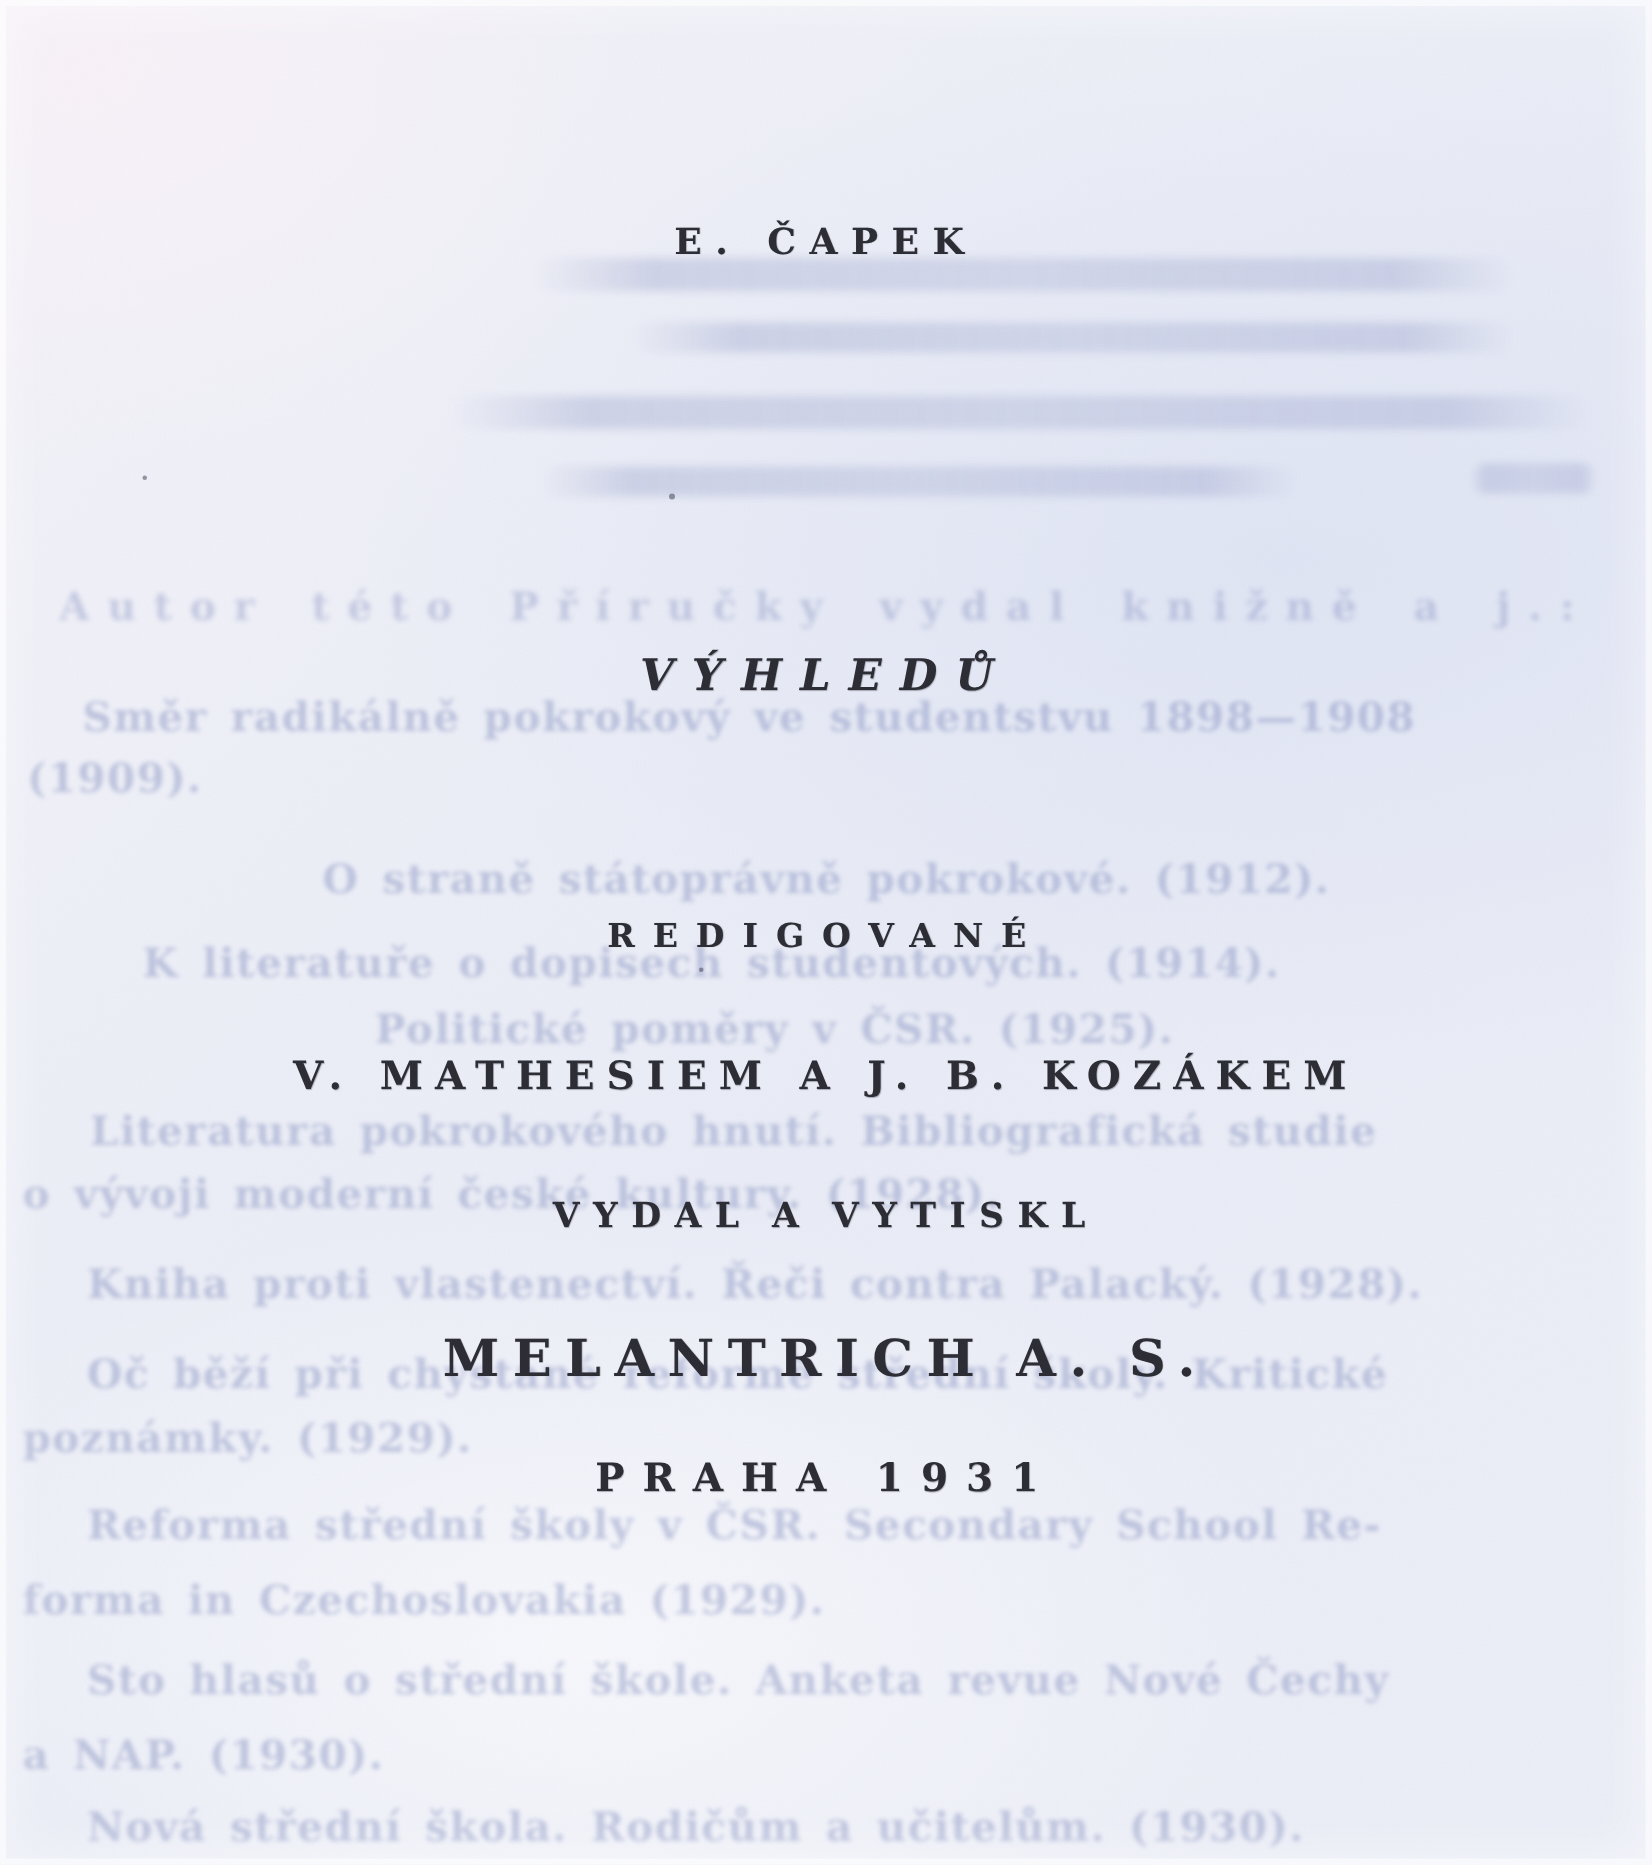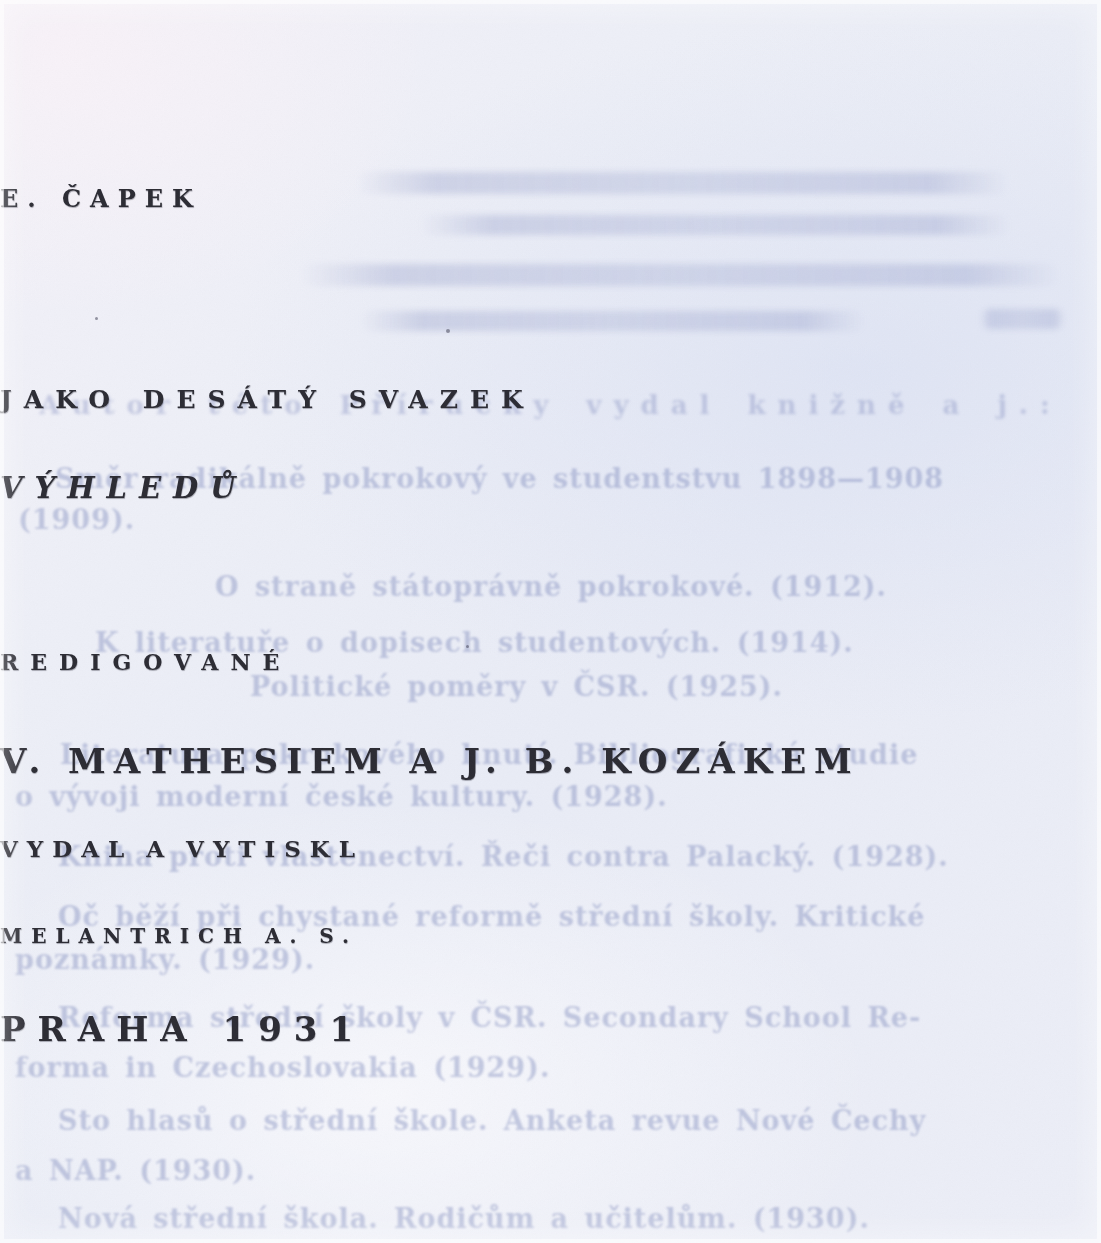--- a/index.html
+++ b/index.html
@@ -15,35 +15,34 @@
     font-family:"DejaVu Serif","Liberation Serif",serif;
   }
   
   .scan::after{
     content:"";position:absolute;inset:0;pointer-events:none;z-index:5;
     box-shadow: inset 0 0 0 4px rgba(255,255,255,.55), inset 0 0 28px 10px rgba(255,255,255,.35);
   }
   
   .tl{
     position:absolute;left:0;right:0;
-    white-space:nowrap;
+    text-align:center;white-space:nowrap;
     font-weight:bold;color:#2b2b33;z-index:2;
     text-shadow:0.4px 0.6px 0.7px rgba(38,38,52,.35);
-    margin-top:38px;
   }
   #l-author   {top:146px;font-size:24px;letter-spacing:9px;}
   #l-title    {top:238px;font-size:36px;letter-spacing:10px;}
   #l-series1  {top:347px;font-size:25px;letter-spacing:12px;}
   #l-series2  {top:433px;font-size:29px;letter-spacing:12px;font-style:italic;}
   #l-series3  {top:519px;font-size:25px;letter-spacing:9px;}
   #l-edited   {top:611px;font-size:22px;letter-spacing:12px;}
-  #l-editors  {top:703px;font-size:34px;letter-spacing:8px;}
+  #l-editors  {top:703px;font-size:26px;letter-spacing:8px;}
   #l-publabel {top:797px;font-size:23px;letter-spacing:9px;word-spacing:-4px;}
-  #l-publisher{top:886px;font-size:20px;letter-spacing:9px;word-spacing:-2px;}
-  #l-placeyear{top:971px;font-size:34px;letter-spacing:12px;}
+  #l-publisher{top:886px;font-size:34px;letter-spacing:9px;word-spacing:-2px;}
+  #l-placeyear{top:971px;font-size:26px;letter-spacing:12px;}
   
   .ghost{
     position:absolute;z-index:1;white-space:nowrap;
     font-weight:bold;font-size:27px;color:rgba(120,132,186,.40);
     filter:blur(1.3px);letter-spacing:1px;word-spacing:5px;
   }
   .ghost-heading{
     left:0;right:0;text-align:center;
     letter-spacing:12px;font-size:26px;color:rgba(118,130,184,.34);
     filter:blur(1.6px);
@@ -86,21 +85,20 @@
   <div class="ghost" style="left:58px;top:841px;">Kniha proti vlastenectví. Řeči contra Palacký. (1928).</div>
   <div class="ghost" style="left:58px;top:901px;">Oč běží při chystané reformě střední školy. Kritické</div>
   <div class="ghost" style="left:15px;top:944px;">poznámky. (1929).</div>
   <div class="ghost" style="left:58px;top:1002px;">Reforma střední školy v ČSR. Secondary School Re-</div>
   <div class="ghost" style="left:15px;top:1052px;">forma in Czechoslovakia (1929).</div>
   <div class="ghost" style="left:58px;top:1105px;">Sto hlasů o střední škole. Anketa revue Nové Čechy</div>
   <div class="ghost" style="left:15px;top:1155px;">a NAP. (1930).</div>
   <div class="ghost" style="left:58px;top:1203px;">Nová střední škola. Rodičům a učitelům. (1930).</div>
 
   <div class="tl" id="l-author">E. ČAPEK</div>
-  <div class="tl" id="l-series1">JAKO DESÁTÝ SVAZEK</div>
   <div class="tl" id="l-series2">VÝHLEDŮ</div>
   <div class="tl" id="l-edited">REDIGOVANÉ</div>
   <div class="tl" id="l-editors">V. MATHESIEM A J. B. KOZÁKEM</div>
   <div class="tl" id="l-publabel">VYDAL A VYTISKL</div>
   <div class="tl" id="l-publisher">MELANTRICH A. S.</div>
   <div class="tl" id="l-placeyear">PRAHA 1931</div>
 
   <div class="speck" id="sp1"></div>
   <div class="speck" id="sp2"></div>
   <div class="speck" id="sp3"></div>

